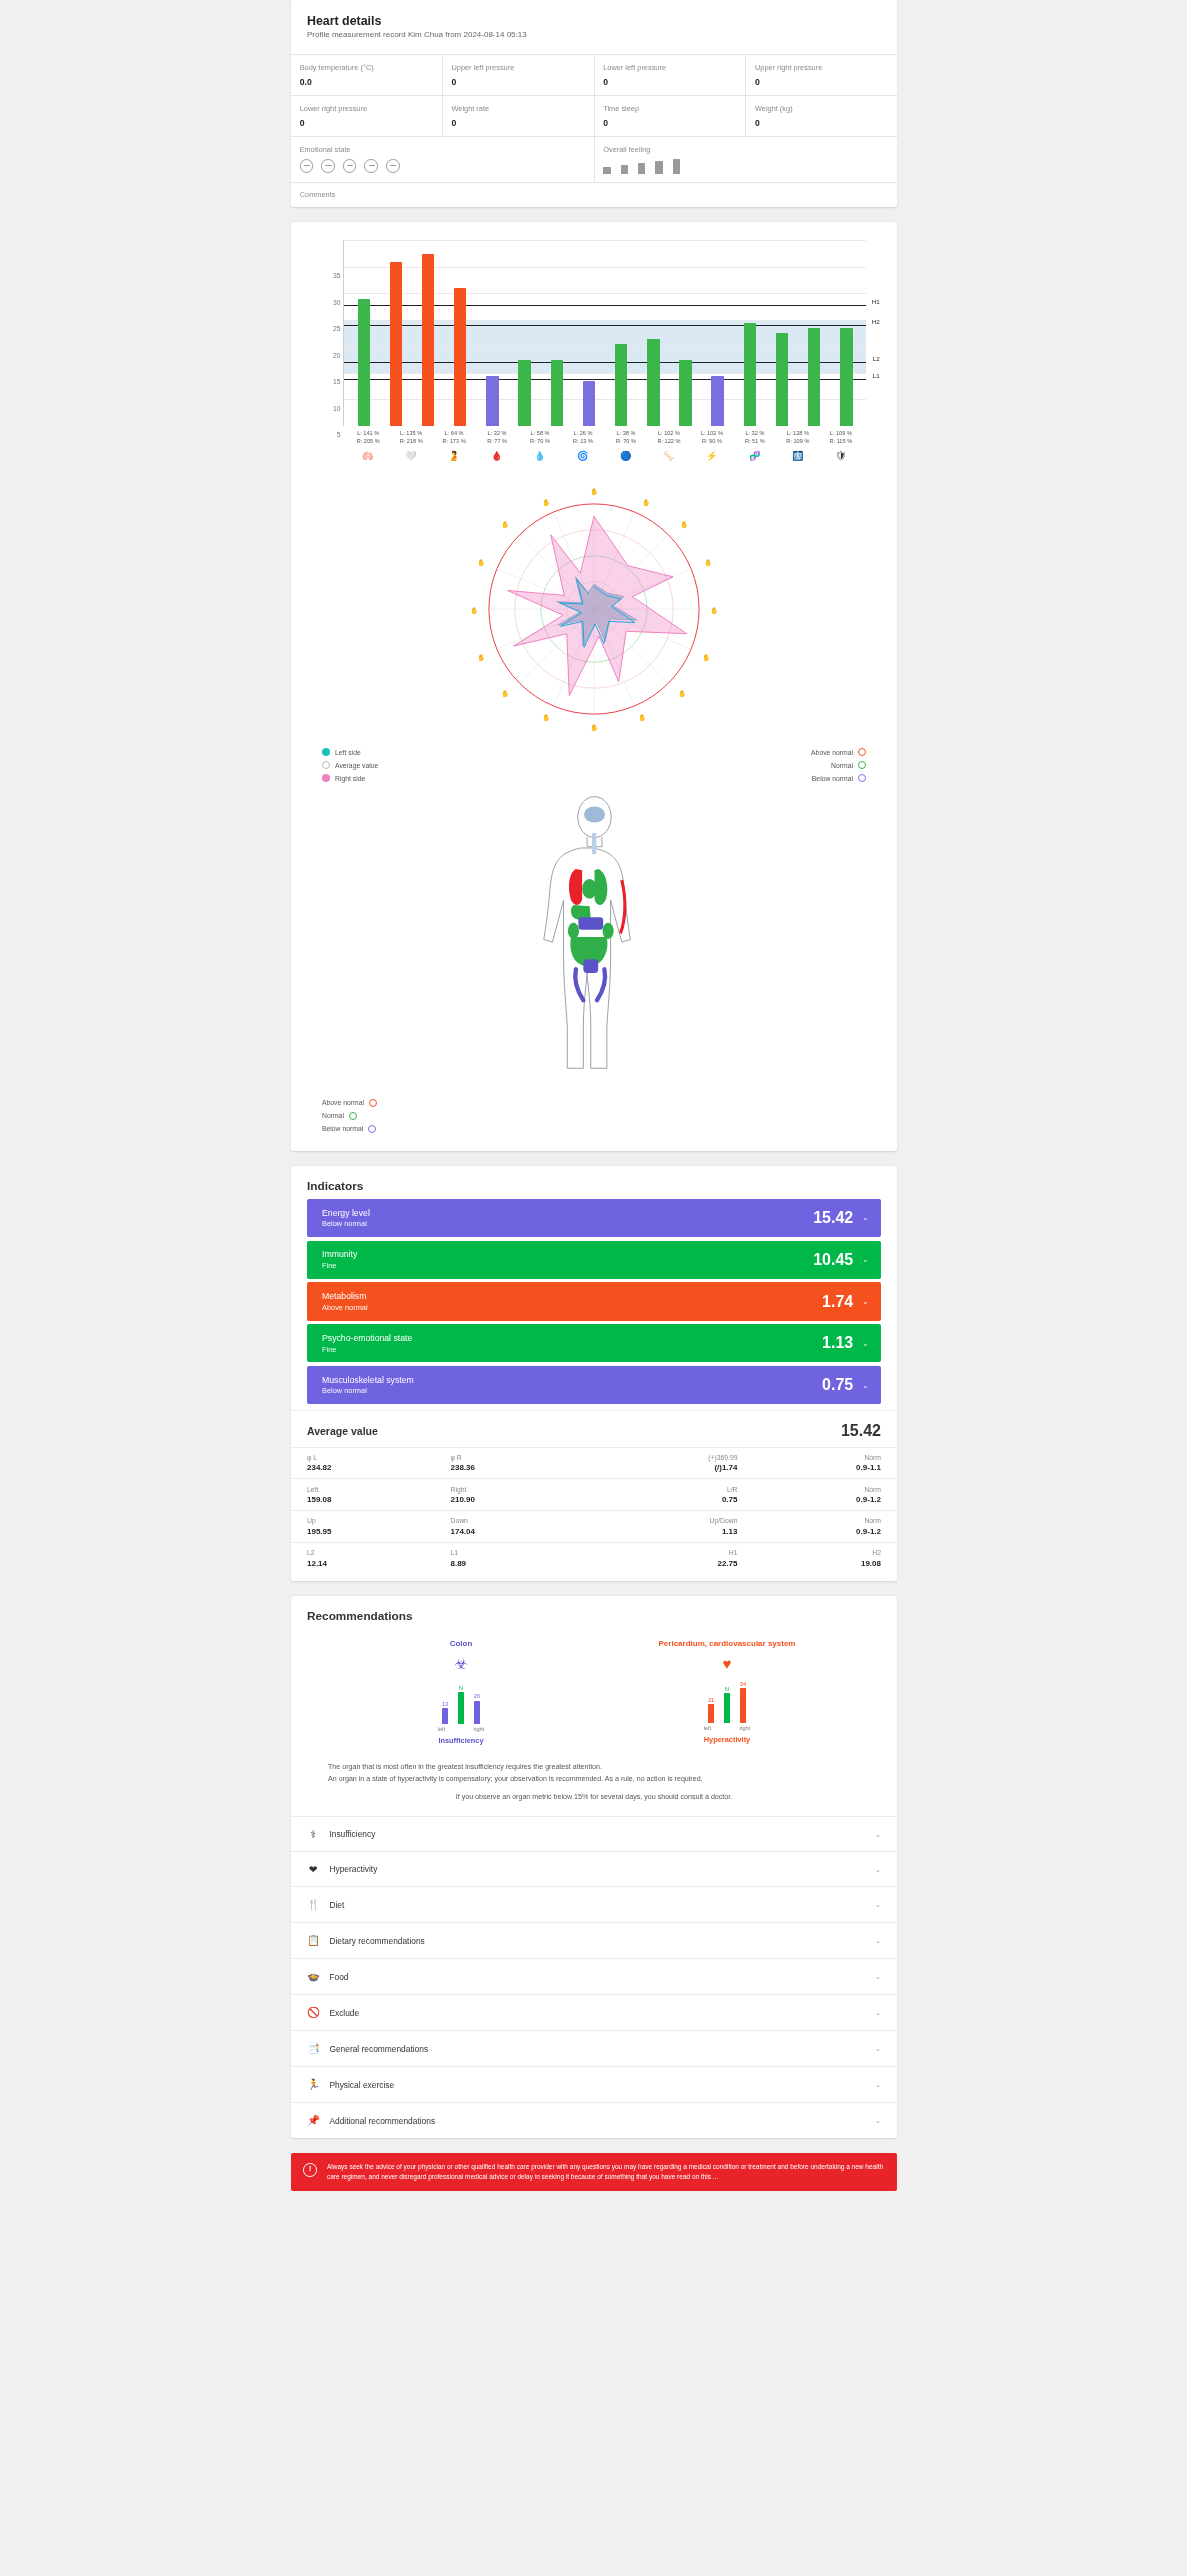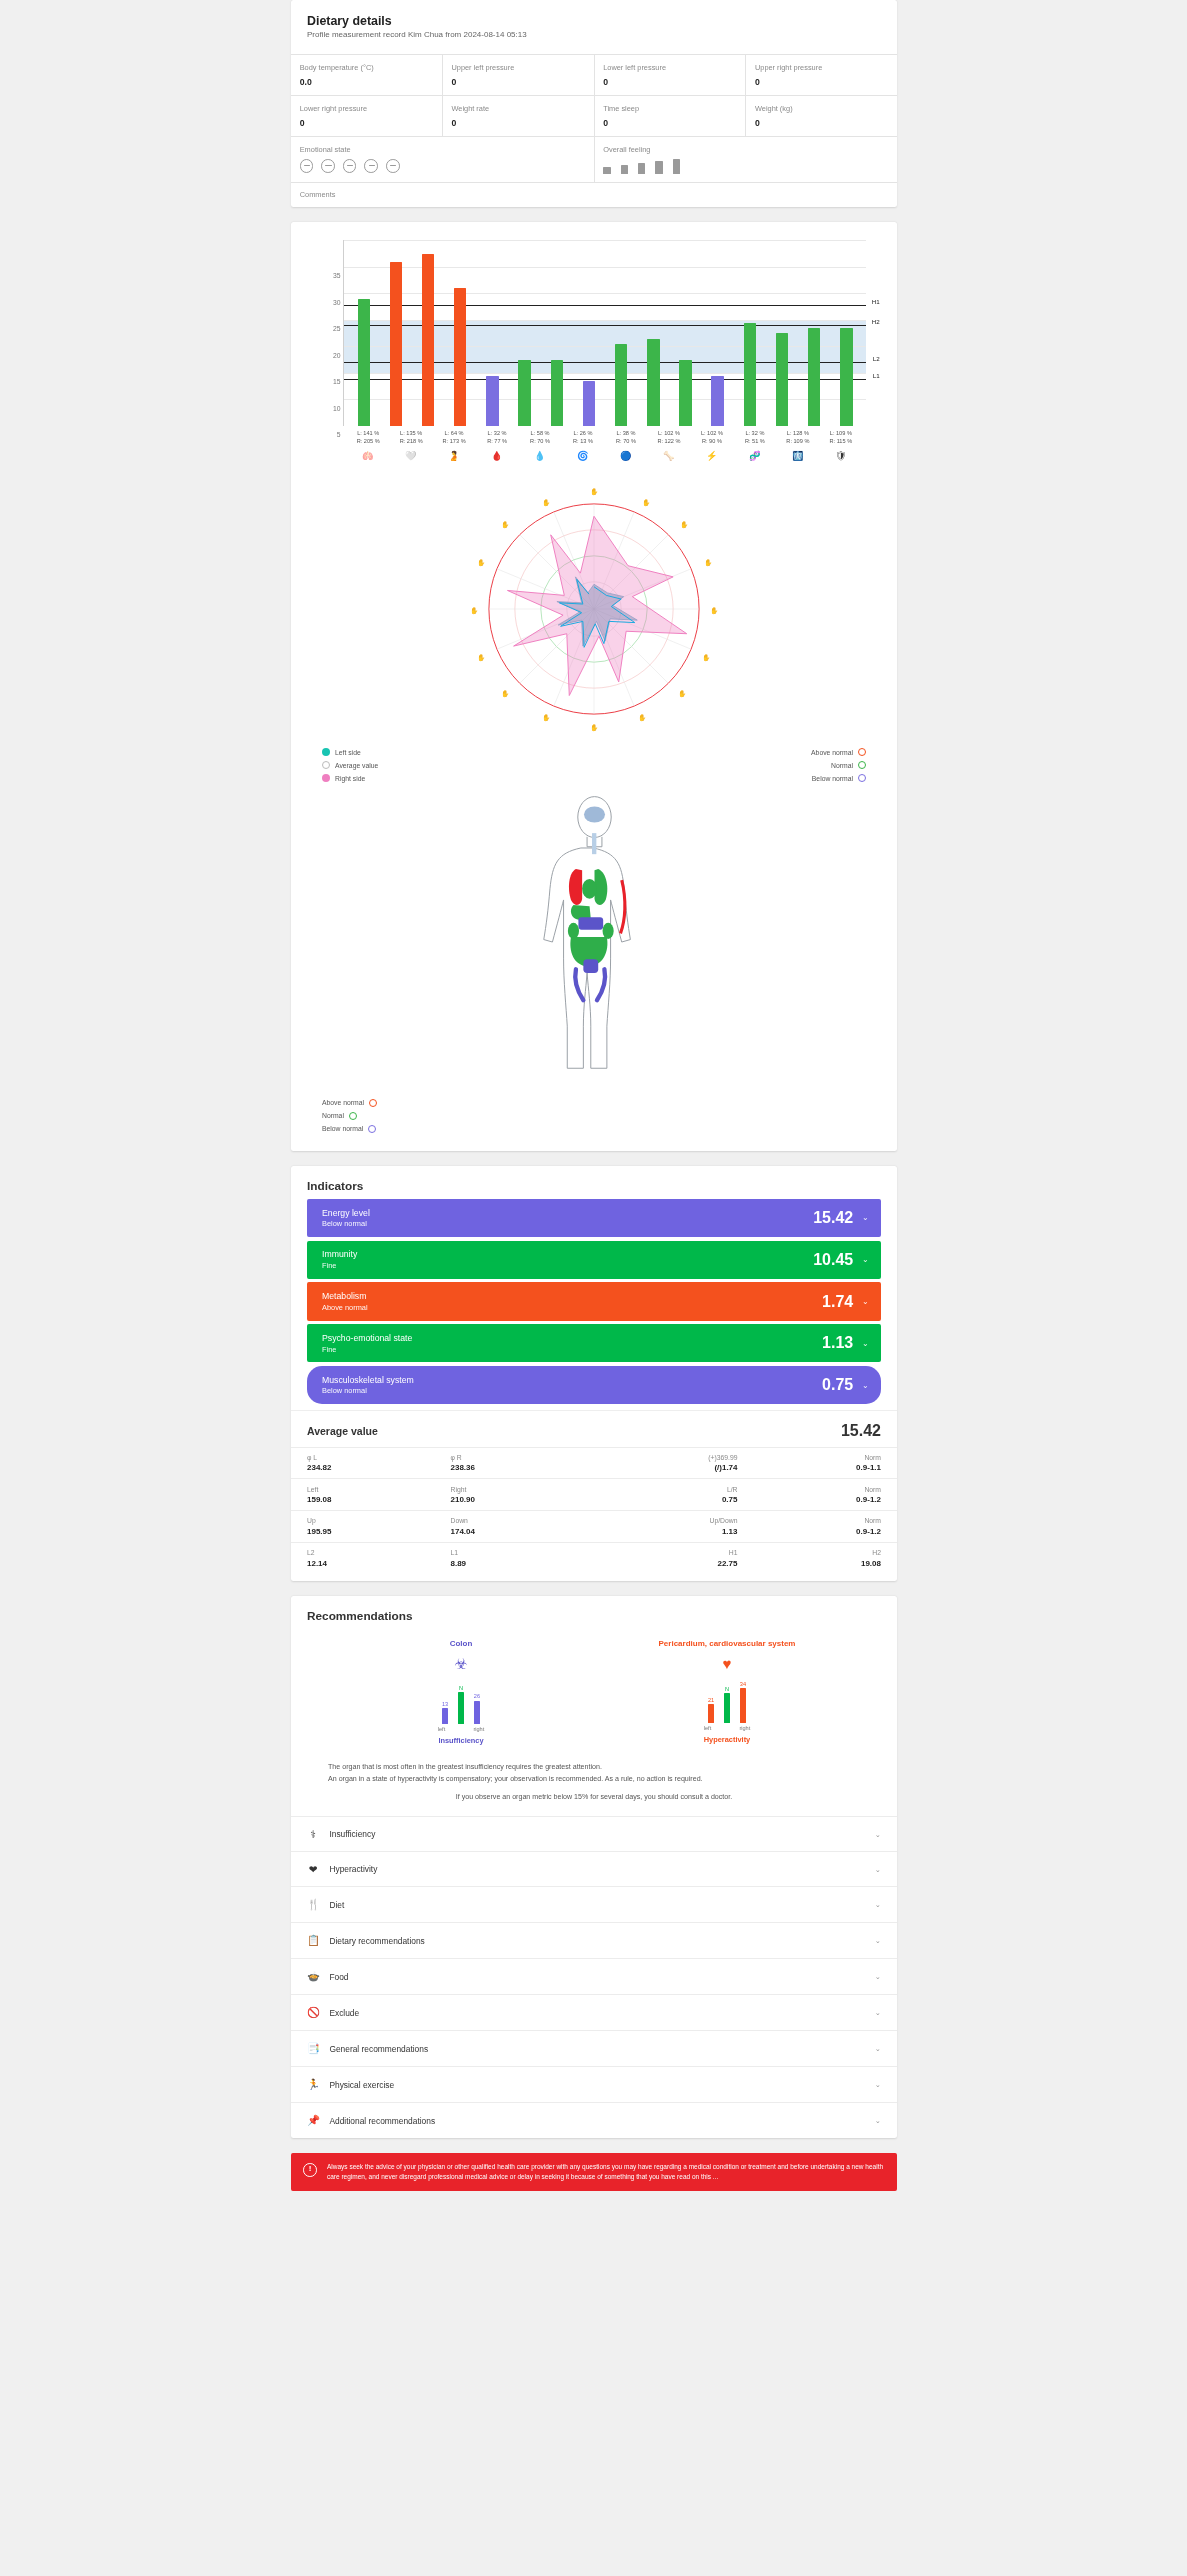--- a/index.html
+++ b/index.html
@@ -114,21 +114,21 @@
     display:flex; align-items:center; justify-content:center; font-weight:bold; font-size:8px; margin-top:1.2px;
   }
 </style>
 </head>
 <body>
 
 <div class="page">
 
   <div class="card">
     <div class="pad" style="padding-bottom:6.2px;">
-      <div class="rec-title">Dietary details</div>
+      <div class="rec-title">Heart details</div>
       <div class="rec-sub">Profile measurement record Kim Chua from 2024-08-14 05:13</div>
     </div>
 
     <div class="grid-row">
       <div class="grid-cell">
         <div class="cell-label">Body temperature (°C)</div>
         <div class="cell-value">0.0</div>
       </div>
       <div class="grid-cell">
         <div class="cell-label">Upper left pressure</div>
@@ -469,21 +469,21 @@
         <div class="ind-row" style="background: rgb(0, 184, 74);">
           <div>
             <div class="ind-name">Psycho-emotional state</div>
             <div class="ind-state">Fine</div>
           </div>
           <div class="ind-right">
             <div class="ind-val">1.13</div>
             <div class="chev">⌄</div>
           </div>
         </div>
-        <div class="ind-row" style="background: rgb(111, 99, 224); border-radius: 15px;">
+        <div class="ind-row" style="background: rgb(111, 99, 224);">
           <div>
             <div class="ind-name">Musculoskeletal system</div>
             <div class="ind-state">Below normal</div>
           </div>
           <div class="ind-right">
             <div class="ind-val">0.75</div>
             <div class="chev">⌄</div>
           </div>
         </div>
       </div>

